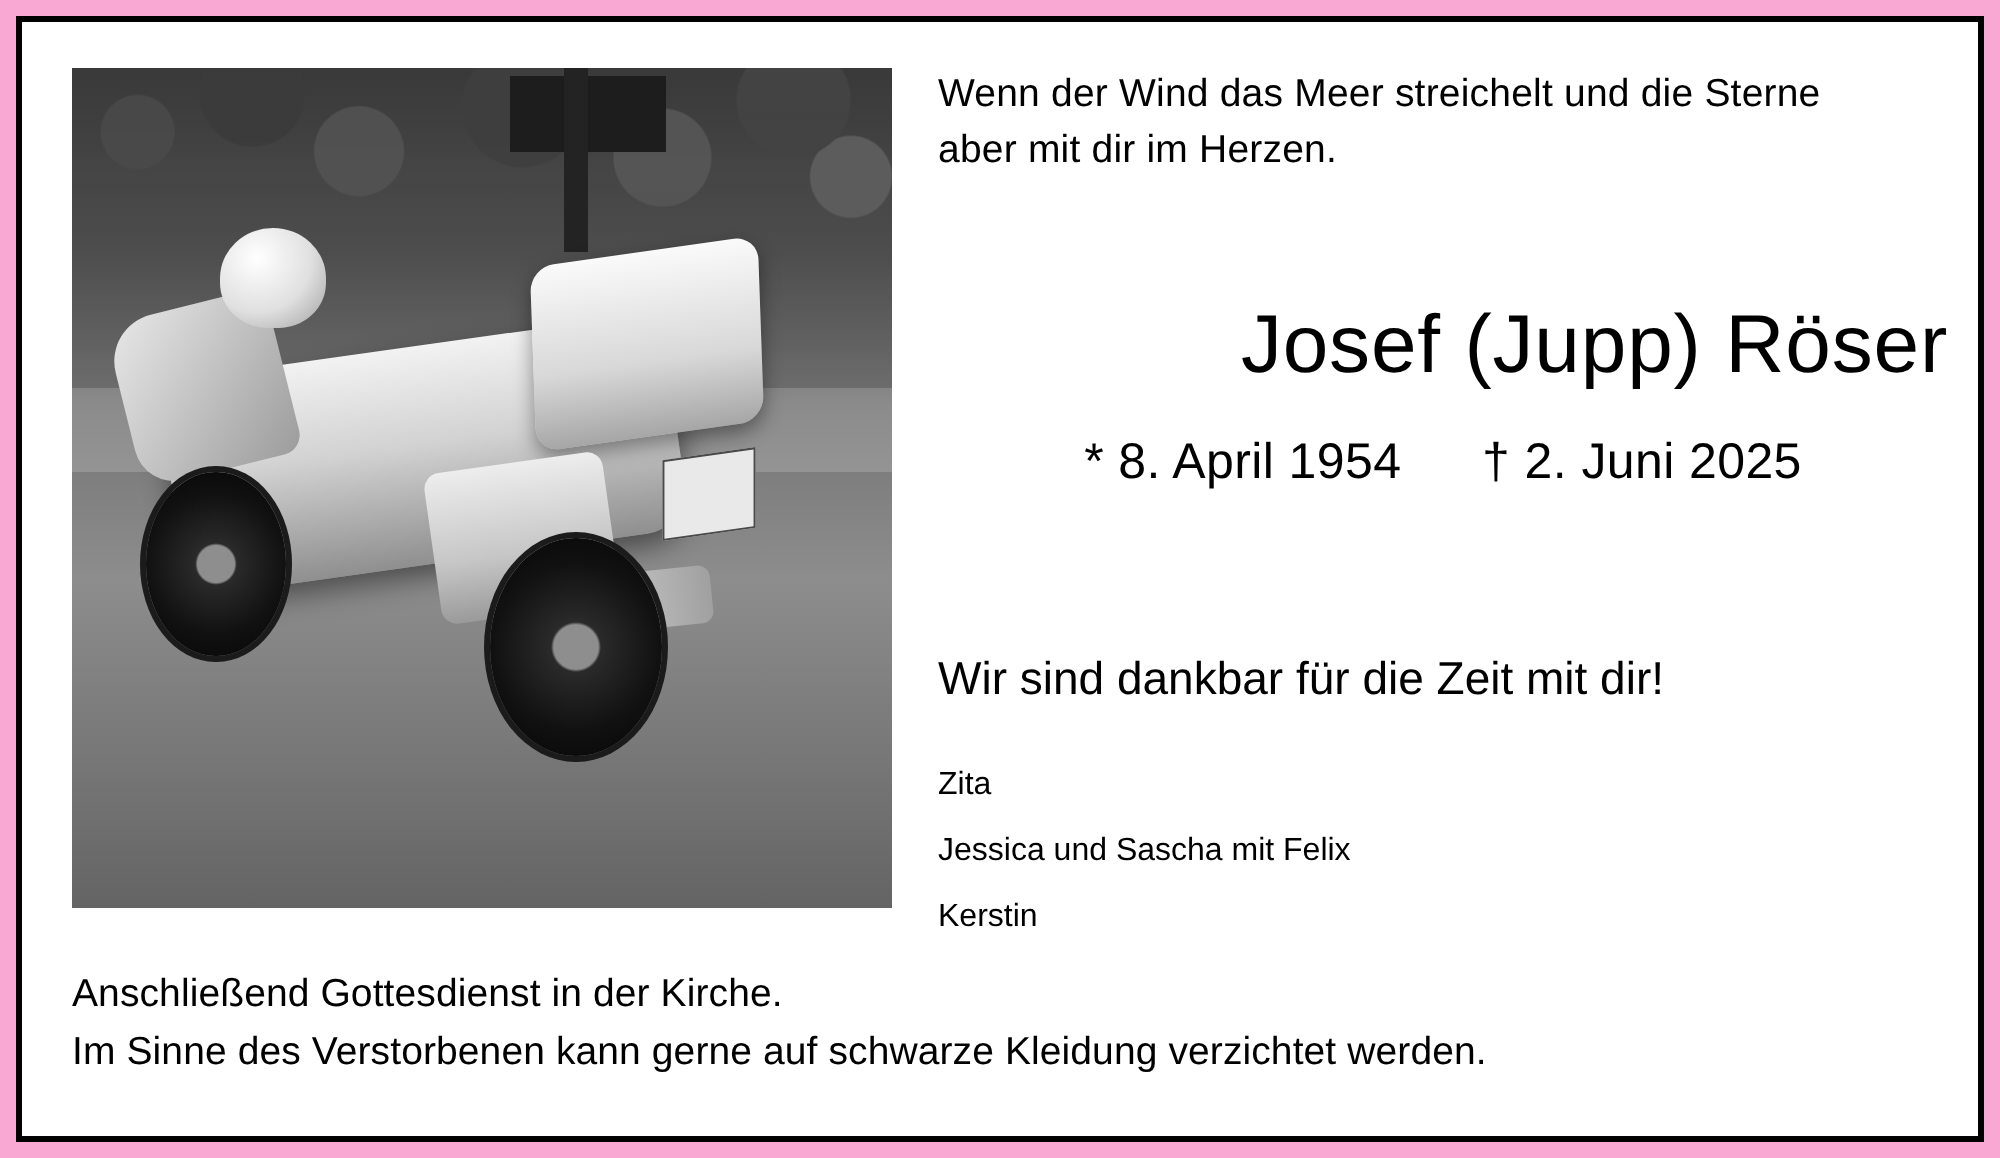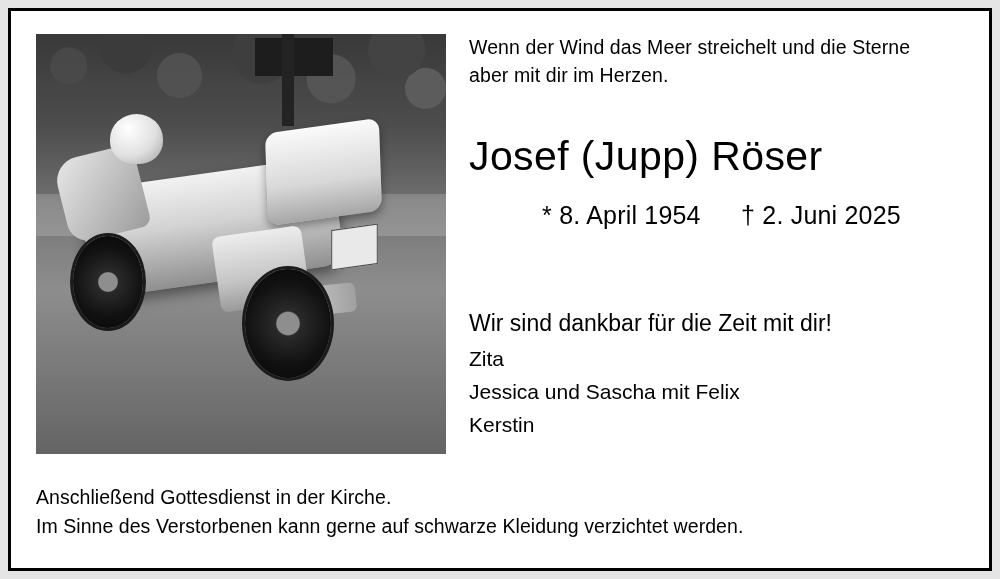--- a/index.html
+++ b/index.html
@@ -9,21 +9,21 @@
   }
   body {
     font-family: "Liberation Sans", sans-serif;
     color: #000000;
   }
   .page {
     position: relative;
     width: 1000px;
     height: 579px;
     box-sizing: border-box;
-    background: #e5e5e5;
+    background: #f9a8d4;
     overflow: hidden;
   }
   .obituary {
     position: absolute;
     left: 8px;
     top: 8px;
     width: 984px;
     height: 563px;
     box-sizing: border-box;
     border: 3px solid #000000;
@@ -205,42 +205,42 @@
     width: 505px;
   }
   .verse {
     font-size: 19.5px;
     line-height: 28px;
     letter-spacing: 0.1px;
   }
   .verse div { white-space: nowrap; }
 
   .name {
-    margin-top: 44px;
-    text-align: left;
+    margin-top: 60px;
+    text-align: right;
     font-size: 41px;
     line-height: 46px;
     letter-spacing: 0.4px;
   }
   .dates {
     margin-top: 22px;
     text-align: center;
     font-size: 25px;
     letter-spacing: 0.2px;
   }
   .dates .sep { display: inline-block; width: 26px; }
 
   .thanks {
     margin-top: 76px;
     font-size: 23px;
     line-height: 34px;
   }
   .family {
-    margin-top: 2px;
-    font-size: 21px;
+    margin-top: 20px;
+    font-size: 16px;
     line-height: 33px;
   }
 
   
   .bottom {
     position: absolute;
     left: 25px;
     top: 472px;
     width: 930px;
     font-size: 19.5px;

